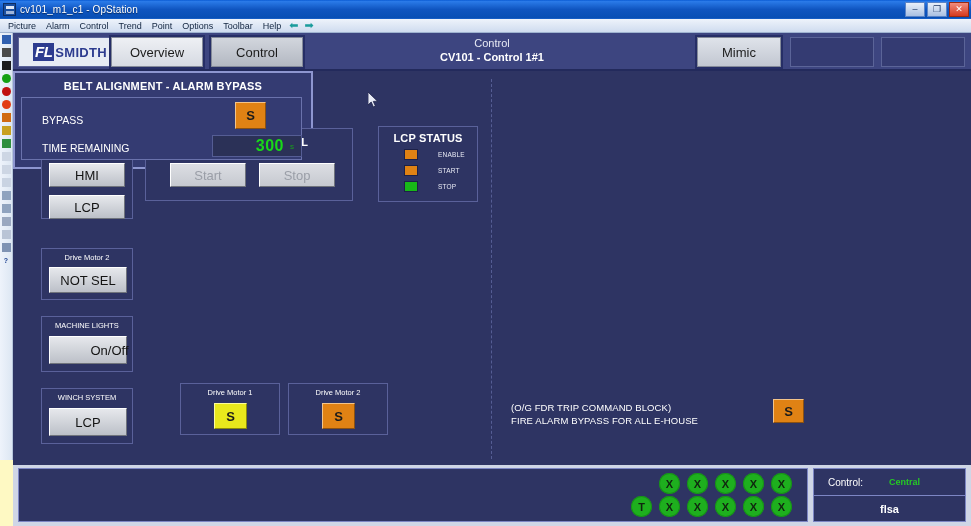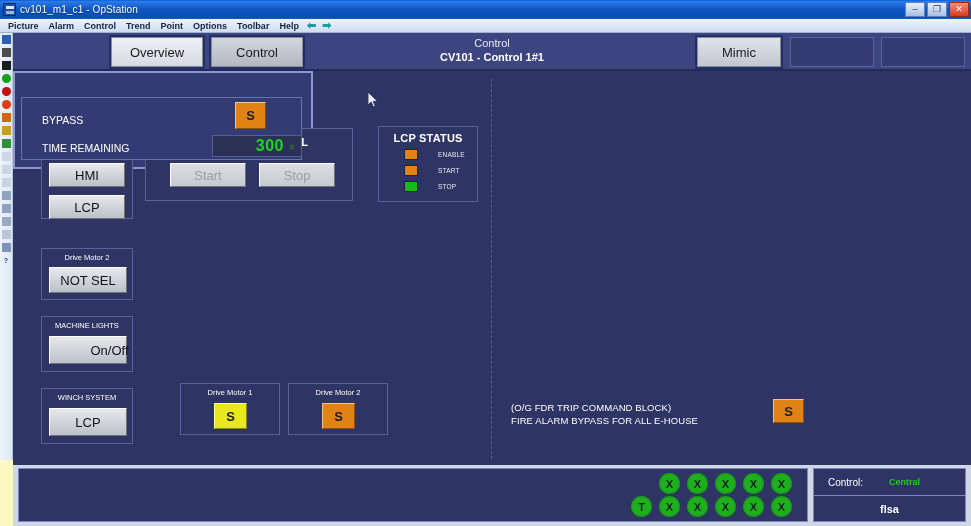--- a/index.html
+++ b/index.html
@@ -46,21 +46,21 @@
     font-size: 9px; color: #16305e; line-height: 1;
   }
   .winbtn.close { background: linear-gradient(180deg,#f08d7e,#d63a20); border-color:#9c2a12; color:#fff; }
   .winbtn .glyph { display:block; }
 
   
   .menubar {
     position: absolute; left: 0; top: 19px; width: 971px; height: 14px;
     background: linear-gradient(180deg,#eef3fb,#cfdcef);
     border-bottom: 1px solid #9fb3d0;
-    display: flex; align-items: center; padding-left: 3px; font-weight: bold;
+    display: flex; align-items: center; padding-left: 3px;
   }
   .menuitem { font-size: 9px; color: #11243f; padding: 0 5px; white-space: nowrap; }
   .menuarrow { font-size: 11px; padding: 0 3px; line-height: 1; }
   .menuarrow.back { color: #1a9c9c; }
   .menuarrow.fwd  { color: #1a9c9c; }
 
   
   .lefttoolbar {
     position: absolute; left: 0; top: 33px; width: 13px; height: 427px;
     background: linear-gradient(90deg,#eef3fb,#dde7f3);
@@ -344,20 +344,26 @@
       </span>
     <span class="ltbtn">
         <span class="sq" style="background:#7f93b3"></span>
       </span>
     <span class="ltbtn">
         <span class="tiny-lbl" style="color:#1a3f8f">?</span>
       </span>
   </div>
 
   <div class="header">
+    <div class="logo-box">
+      <span class="logo-text">
+        <span class="logo-fl">FL</span>
+          <span class="logo-smidth">SMIDTH</span>
+      </span>
+    </div>
     <div class="navbtn overview">Overview</div>
     <div class="navbtn control">Control</div>
     <div class="hdr-title-wrap">
       <div class="hdr-title">Control</div>
       <div class="hdr-sub">CV101 - Control 1#1</div>
     </div>
     <div class="navbtn mimic">Mimic</div>
     <div class="emptybox b1"></div>
     <div class="emptybox b2"></div>
   </div>
@@ -408,20 +414,21 @@
       <div class="sub-lbl">MACHINE LIGHTS</div>
       <div class="btn3d">On/Off</div>
     </div>
 
     <div class="group" id="winch-system">
       <div class="sub-lbl">WINCH SYSTEM</div>
       <div class="btn3d">LCP</div>
     </div>
 
     <div id="belt-align">
+      <div class="ba-title">BELT ALIGNMENT - ALARM BYPASS</div>
       <div class="ba-inner">
         <div class="ba-row r1">BYPASS</div>
         <div class="sbox" id="bypass-s">S</div>
         <div class="ba-row r2">TIME REMAINING</div>
         <div class="val-field">
           <span class="val-num">300</span>
           <span class="val-unit">s</span>
         </div>
       </div>
     </div>

